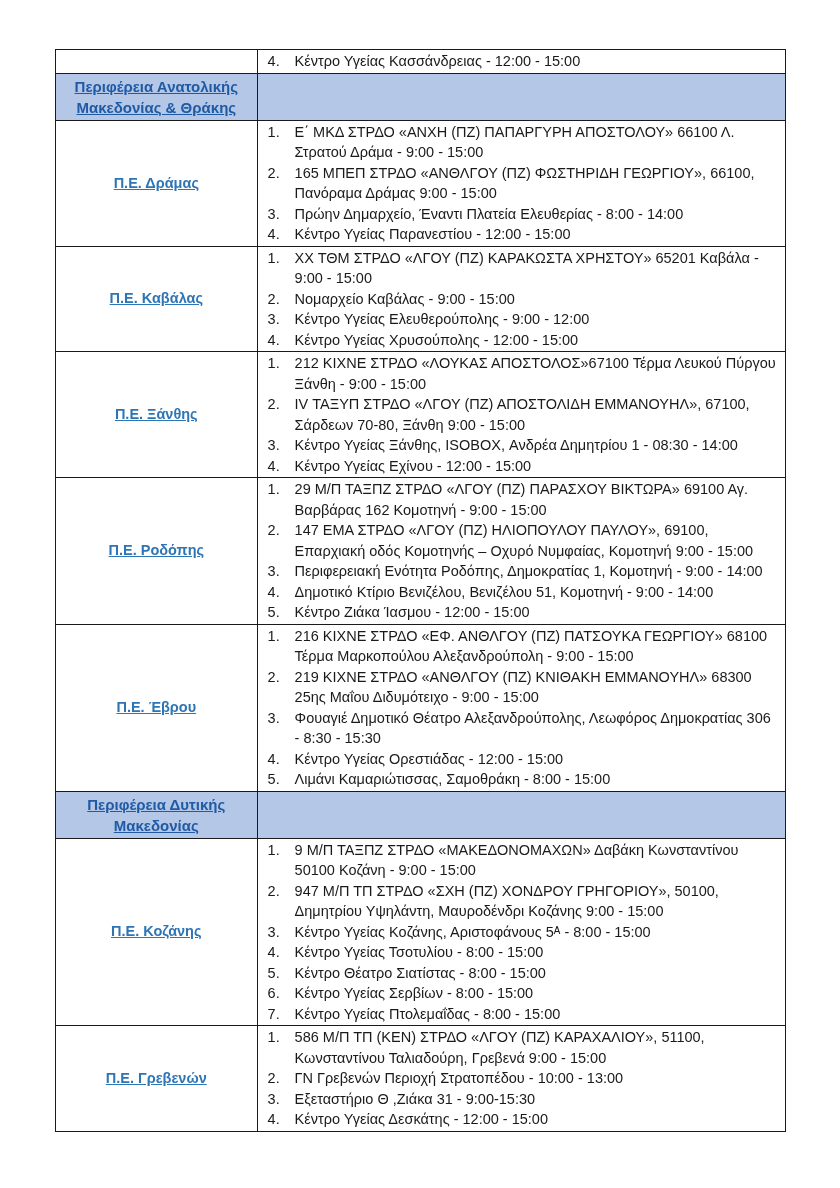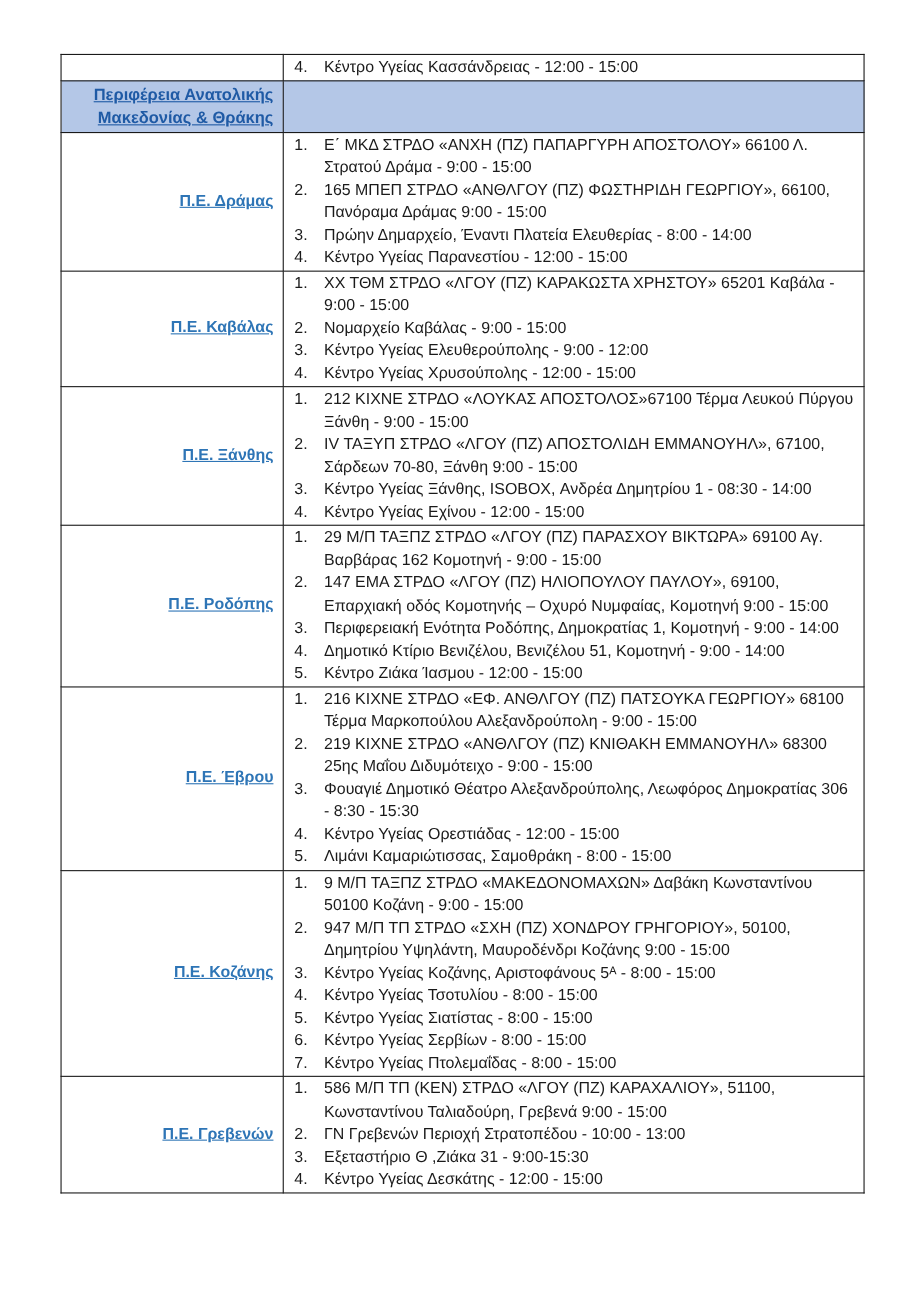--- a/index.html
+++ b/index.html
@@ -29,21 +29,21 @@
     width: 731px;
     border-collapse: collapse;
     table-layout: fixed;
   }
   td {
     border: 1.8px solid var(--border-color);
     padding: 0;
   }
   td.region-cell {
     width: 198px;
-    text-align: right;
+    text-align: center;
     vertical-align: middle;
     padding: 2px 8px;
   }
   .region-label {
     color: var(--region-text);
     font-weight: bold;
     font-size: 14.5px;
     line-height: 21px;
     text-decoration: underline;
   }
@@ -237,20 +237,26 @@
     <span class="item-body"><span class="item-text">Κέντρο Υγείας Ορεστιάδας - </span><span class="item-time">12:00 - 15:00</span></span>
   </div>
 
   <div class="item">
     <span class="item-num">5.</span>
     <span class="item-body"><span class="item-text">Λιμάνι Καμαριώτισσας, Σαμοθράκη - </span><span class="item-time">8:00 - 15:00</span></span>
   </div>
 </td>
   </tr>
 
+  <tr class="header-row">
+    <td class="region-cell">
+      <span class="region-label">Περιφέρεια Δυτικής Μακεδονίας</span>
+    </td>
+    <td class="items-cell"></td>
+  </tr>
 
   <tr class="data-row">
     <td class="region-cell">
       <span class="region-label">Π.Ε. Κοζάνης</span>
     </td>
     <td class="items-cell">
   <div class="item">
     <span class="item-num">1.</span>
     <span class="item-body"><span class="item-text">9 Μ/Π ΤΑΞΠΖ ΣΤΡΔΟ «ΜΑΚΕΔΟΝΟΜΑΧΩΝ» Δαβάκη Κωνσταντίνου 50100 Κοζάνη - </span><span class="item-time">9:00 - 15:00</span></span>
   </div>
@@ -265,21 +271,21 @@
     <span class="item-body"><span class="item-text">Κέντρο Υγείας Κοζάνης, Αριστοφάνους 5ᴬ - </span><span class="item-time">8:00 - 15:00</span></span>
   </div>
 
   <div class="item">
     <span class="item-num">4.</span>
     <span class="item-body"><span class="item-text">Κέντρο Υγείας Τσοτυλίου - </span><span class="item-time">8:00 - 15:00</span></span>
   </div>
 
   <div class="item">
     <span class="item-num">5.</span>
-    <span class="item-body"><span class="item-text">Κέντρο Υγείας Σιατίστας - </span><span class="item-time">8:00 - 15:00</span></span>
+    <span class="item-body"><span class="item-text">Κέντρο Θέατρο Σιατίστας - </span><span class="item-time">8:00 - 15:00</span></span>
   </div>
 
   <div class="item">
     <span class="item-num">6.</span>
     <span class="item-body"><span class="item-text">Κέντρο Υγείας Σερβίων - </span><span class="item-time">8:00 - 15:00</span></span>
   </div>
 
   <div class="item">
     <span class="item-num">7.</span>
     <span class="item-body"><span class="item-text">Κέντρο Υγείας Πτολεμαΐδας - </span><span class="item-time">8:00 - 15:00</span></span>

